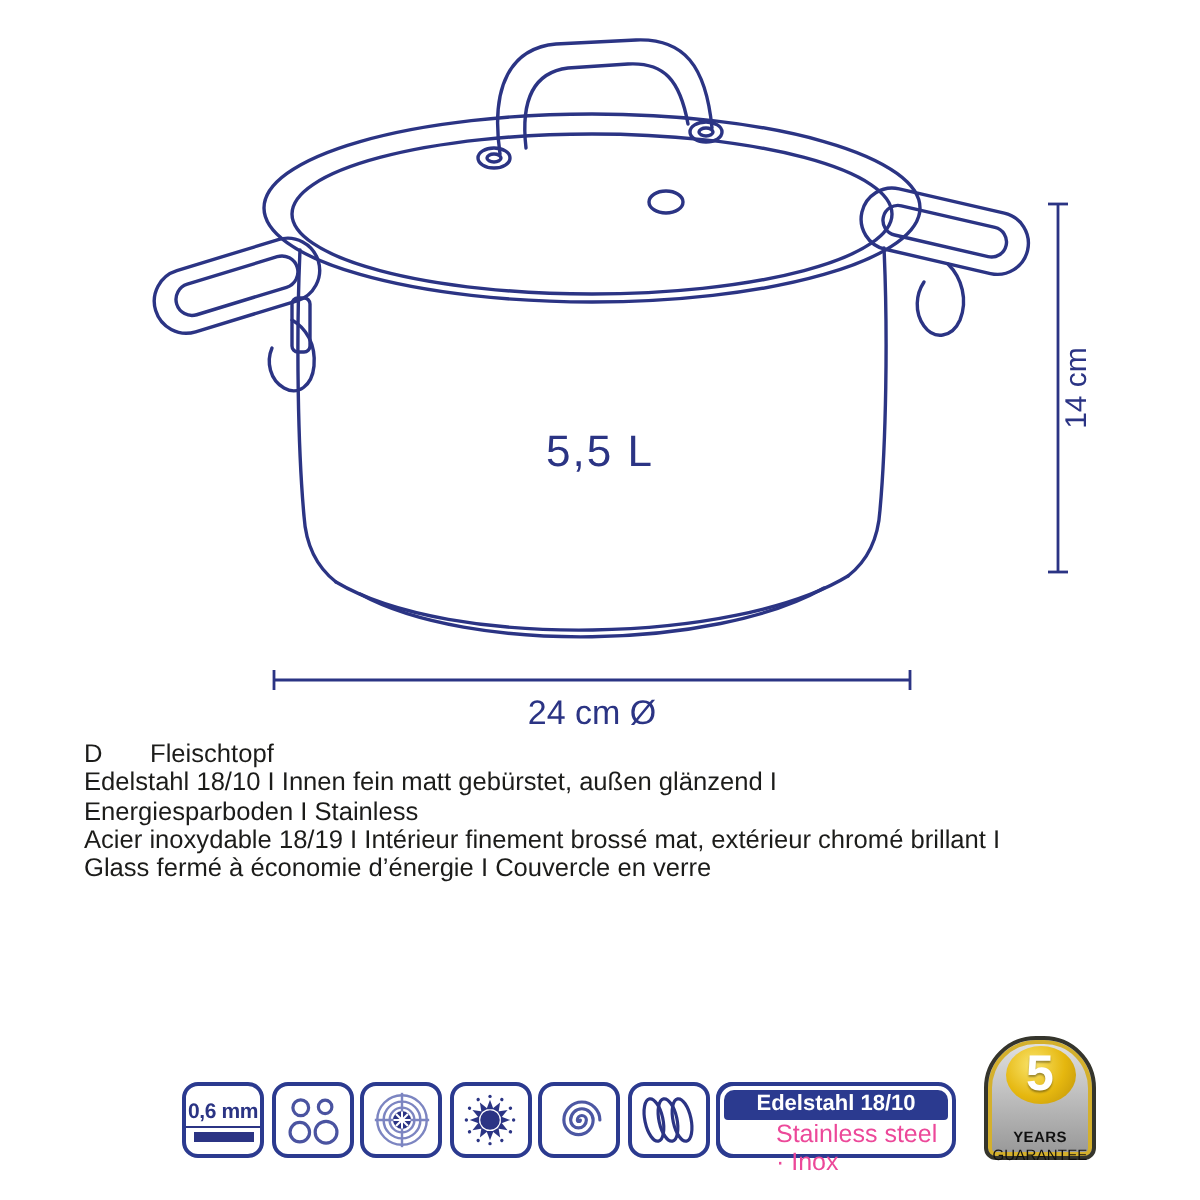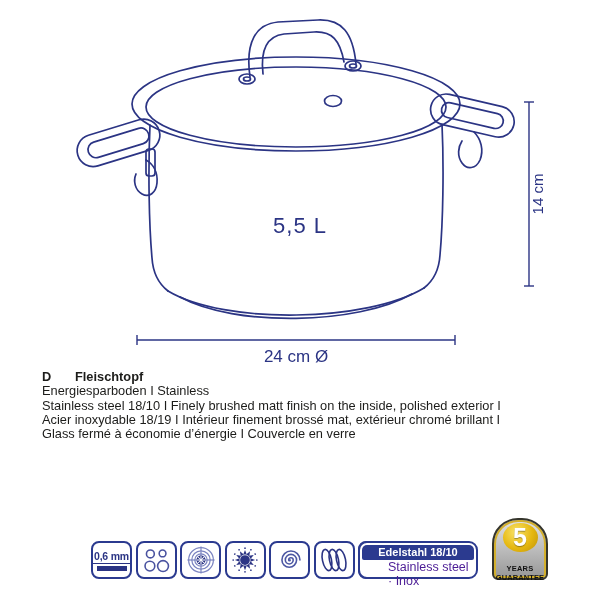--- a/index.html
+++ b/index.html
@@ -3,53 +3,53 @@
 <meta charset="utf-8">
 <style>
   html,body{margin:0;padding:0;background:#fff;}
   .page{position:relative;width:600px;height:600px;background:#fff;overflow:hidden;
         font-family:"Liberation Sans",sans-serif;}
   .potsvg{position:absolute;left:0;top:0;}
 
   
   .desc{position:absolute;left:42px;top:370px;width:530px;color:#1c1c1a;
         font-size:12.8px;line-height:14.3px;white-space:nowrap;}
-  .d-head{font-weight:bold;}
+  .d-head{font-weight:normal;}
   .d-head .lang{display:inline-block;width:33px;}
 
   
   .icons{position:absolute;left:48px;top:541px;display:flex;gap:3.5px;padding-left:43px;}
   .ibox{width:41px;height:38px;border:2px solid #2b3a8f;border-radius:8px;background:#fff;
         box-sizing:border-box;display:flex;align-items:center;justify-content:center;}
   .isvg{width:34px;height:30px;display:block;}
   .th-wrap{display:flex;flex-direction:column;align-items:center;}
   .th-text{font-size:10.5px;font-weight:bold;color:#2b3484;letter-spacing:-0.2px;
            border-bottom:1px solid #2b3484;padding:0 1px 1px;}
   .th-bar{width:30px;height:5px;background:#2b3484;margin-top:2px;}
 
   
   .mat{position:absolute;left:358px;top:541px;width:120px;height:38px;box-sizing:border-box;
        border:2px solid #2b3a8f;border-radius:9px;background:#fff;display:flex;flex-direction:column;}
   .mat-top{margin:2px 2px 0;height:15px;line-height:15px;background:#2b3a8f;color:#fff;
            border-radius:5px 5px 2px 2px;font-size:11px;font-weight:bold;text-align:center;}
-  .mat-bottom{flex:1;display:flex;align-items:center;justify-content:center;color:#4c1d95;
+  .mat-bottom{flex:1;display:flex;align-items:center;justify-content:center;color:#ec4899;
            font-size:12.5px;padding-left:28px;}
 
   
   .gua{position:absolute;left:492px;top:518px;width:56px;height:62px;box-sizing:border-box;
        border-radius:26px 26px 6px 6px;border:2px solid #35352c;
        background:linear-gradient(180deg,#e2e2e2,#979797);
        box-shadow:inset 0 0 0 2px #d4b02c;
        display:flex;flex-direction:column;align-items:center;}
   .gua-circle{width:35px;height:35px;border-radius:50%;margin-top:3px;
        background:radial-gradient(circle at 38% 32%,#f9e36a,#e5b70f 55%,#bd920a);
        display:flex;align-items:center;justify-content:center;
        color:#fff;font-weight:bold;font-size:25px;text-shadow:0 1px 1px rgba(0,0,0,.35);}
   .gua-l1{font-size:7.5px;font-weight:bold;color:#111;margin-top:12px;letter-spacing:.2px;}
-  .gua-l2{font-size:7.5px;font-weight:bold;color:#111;letter-spacing:.1px;}
+  .gua-l2{font-size:7.5px;font-weight:normal;color:#111;letter-spacing:.1px;}
 </style>
 </head>
 <body>
 
 <div class="page">
 
   <svg class="potsvg" width="600" height="380" viewBox="0 0 600 380">
     <g stroke="#2b3484" stroke-width="1.7" fill="none" stroke-linecap="round" stroke-linejoin="round">
 
       <g>
@@ -107,22 +107,22 @@
 
     <text x="300" y="233" font-size="22" letter-spacing="1" text-anchor="middle" fill="#2b3484">5,5 L</text>
     <text x="296" y="362" font-size="17" text-anchor="middle" fill="#2b3484">24 cm Ø</text>
     <text transform="translate(543 194) rotate(-90)" font-size="15" text-anchor="middle" fill="#2b3484">14 cm</text>
   </svg>
 
   <div class="desc">
     <div class="d-head">
       <span class="lang">D</span><span>Fleischtopf</span>
     </div>
+    <div>Edelstahl 18/10 I Innen fein matt gebürstet, außen glänzend I</div>
     <div>Energiesparboden I Stainless</div>
-    <div>Stainless steel 18/10 I Finely brushed matt finish on the inside, polished exterior I</div>
     <div>Acier inoxydable 18/19 I Intérieur finement brossé mat, extérieur chromé brillant I</div>
     <div>Glass fermé à économie d’énergie I Couvercle en verre</div>
   </div>
 
   <div class="icons">
 
     <div class="ibox">
       <div class="th-wrap">
         <span class="th-text">0,6 mm</span>
         <span class="th-bar"></span>

